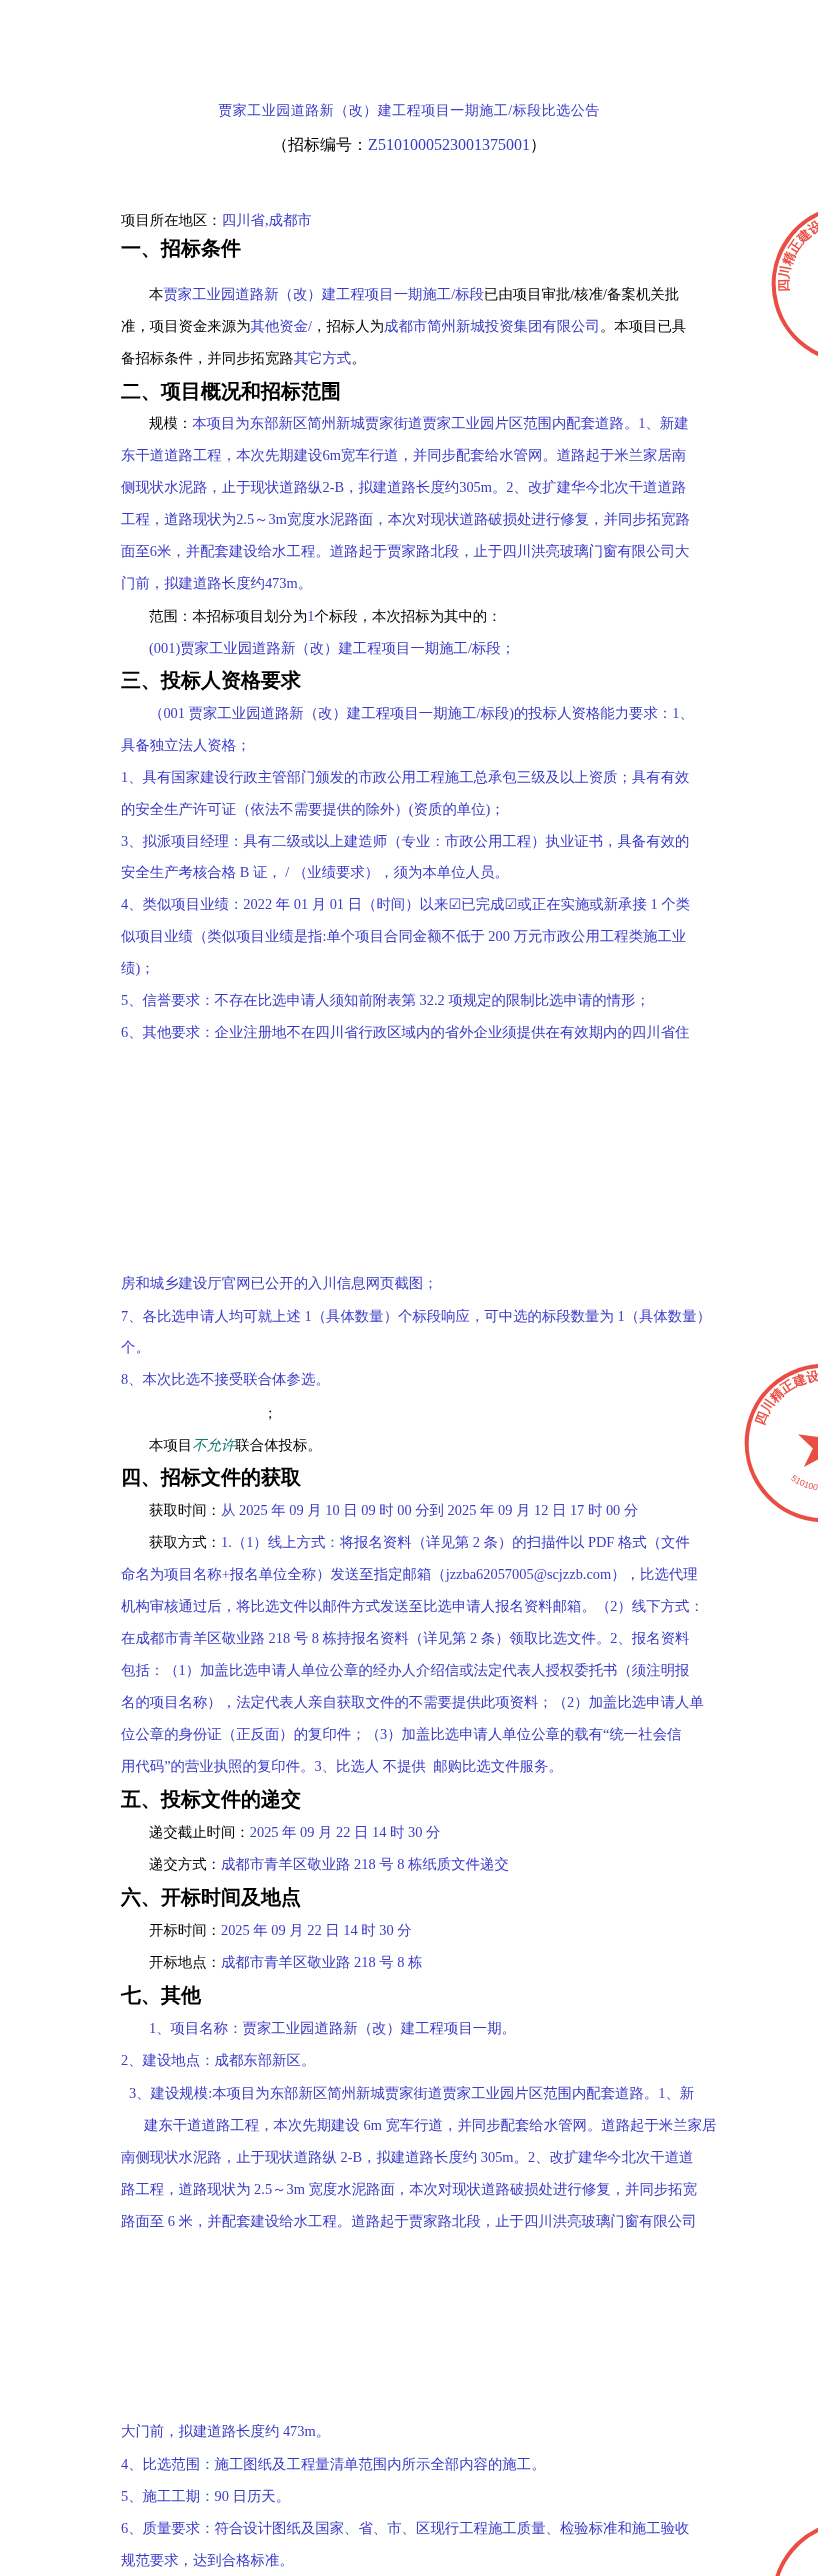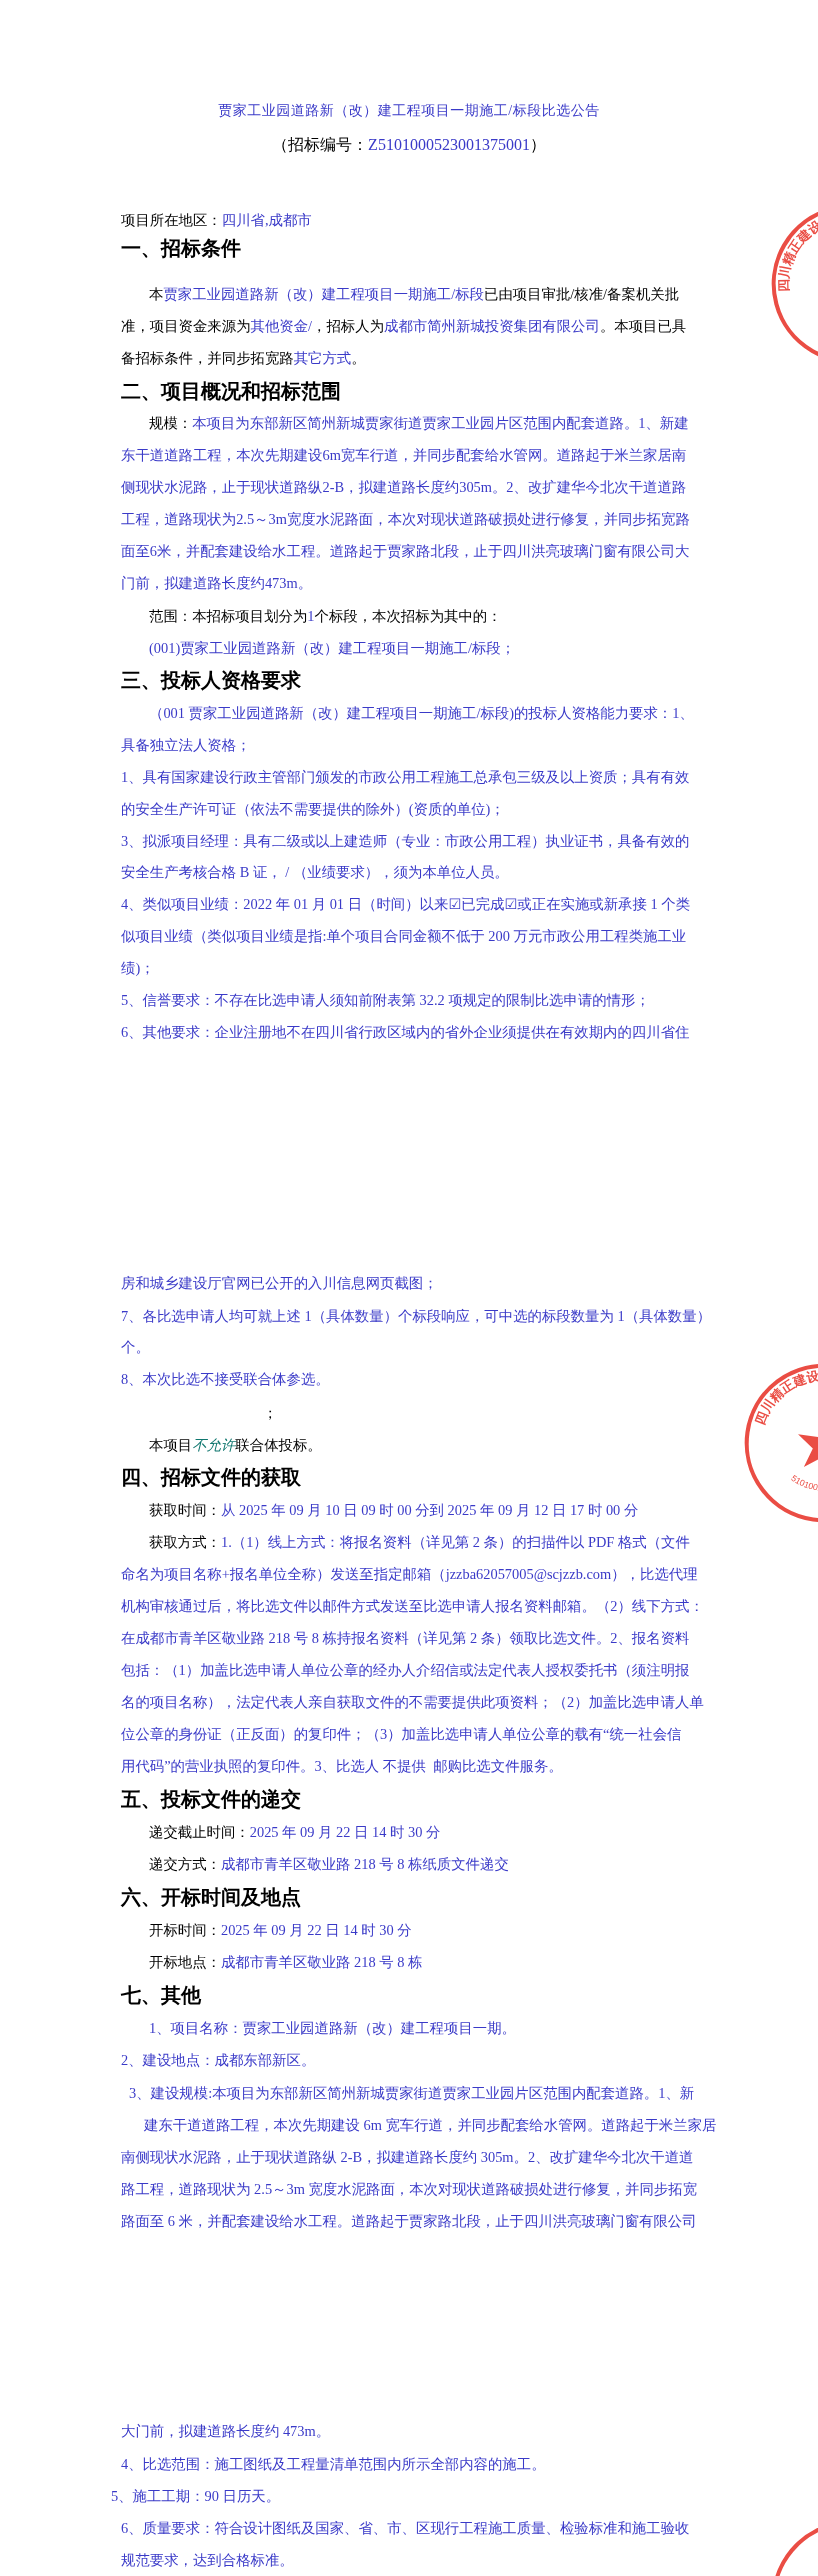--- a/index.html
+++ b/index.html
@@ -79,21 +79,21 @@
       <div class="line heading" style="top: 1985px; left: 121px;"><span class="c-k">七、其他</span></div>
       <div class="line" style="top: 2018px; left: 149px;"><span class="c-b">1、项目名称：贾家工业园道路新（改）建工程项目一期。</span></div>
       <div class="line" style="top: 2050px; left: 121px;"><span class="c-b">2、建设地点：成都东部新区。</span></div>
       <div class="line" style="top: 2083px; left: 129px;"><span class="c-b">3、建设规模:本项目为东部新区简州新城贾家街道贾家工业园片区范围内配套道路。1、新</span></div>
       <div class="line" style="top: 2115px; left: 108px; margin-left: 36px;"><span class="c-b">建东干道道路工程，本次先期建设 6m 宽车行道，并同步配套给水管网。道路起于米兰家居</span></div>
       <div class="line" style="top: 2147px; left: 121px;"><span class="c-b">南侧现状水泥路，止于现状道路纵 2-B，拟建道路长度约 305m。2、改扩建华今北次干道道</span></div>
       <div class="line" style="top: 2179px; left: 121px;"><span class="c-b">路工程，道路现状为 2.5～3m 宽度水泥路面，本次对现状道路破损处进行修复，并同步拓宽</span></div>
       <div class="line" style="top: 2211px; left: 121px;"><span class="c-b">路面至 6 米，并配套建设给水工程。道路起于贾家路北段，止于四川洪亮玻璃门窗有限公司</span></div>
       <div class="line" style="top: 2421px; left: 121px;"><span class="c-b">大门前，拟建道路长度约 473m。</span></div>
       <div class="line" style="top: 2454px; left: 121px;"><span class="c-b">4、比选范围：施工图纸及工程量清单范围内所示全部内容的施工。</span></div>
-      <div class="line" style="top: 2486px; left: 111px;"><span class="c-b">5、施工工期：90 日历天。</span></div>
+      <div class="line" style="top: 2486px; left: 121px;"><span class="c-b">5、施工工期：90 日历天。</span></div>
       <div class="line" style="top: 2518px; left: 121px;"><span class="c-b">6、质量要求：符合设计图纸及国家、省、市、区现行工程施工质量、检验标准和施工验收</span></div>
       <div class="line" style="top: 2550px; left: 121px;"><span class="c-b">规范要求，达到合格标准。</span></div>
     </div>
   <div id="stamp-layer">
       <svg class="stamp-svg" width="170" height="170" viewBox="0 0 330 330" style="left: 766px; top: 199px; transform: rotate(-15deg);">
         <circle cx="165" cy="165" r="150" fill="none" stroke="#E8352B" stroke-width="8"></circle>
         <path d="M165.0,117.0L177.3,155.0L217.3,155.0L185.0,178.5L197.3,216.5L165.0,193.0L132.7,216.5L145.0,178.5L112.7,155.0L152.7,155.0Z" fill="#E8352B"></path>
         <defs>
           <path id="arcTopF0" d="M 165,165 m -122,0 a 122,122 0 1,1 244,0"></path>
           <path id="arcBotF0" d="M 62,190 a 112,112 0 0,0 206,0"></path>

